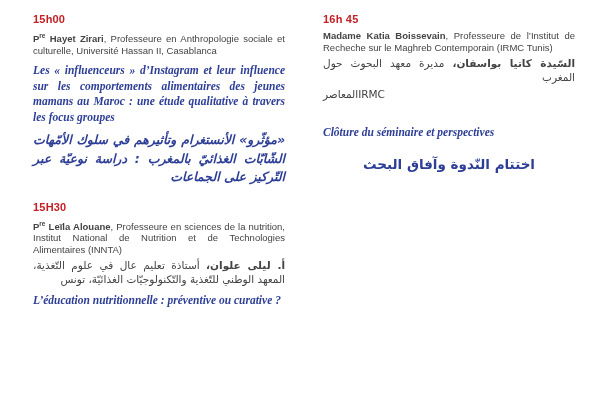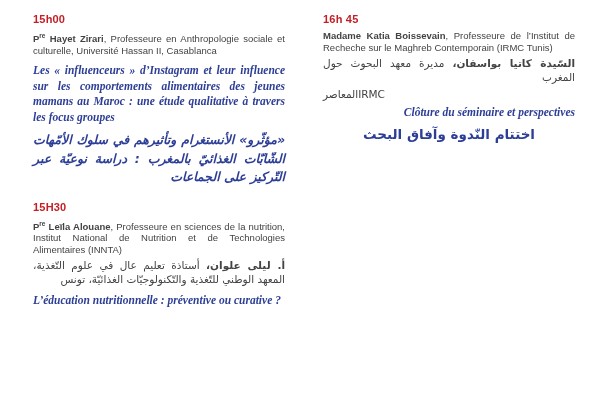--- a/index.html
+++ b/index.html
@@ -50,27 +50,27 @@
   }
   .session-2 { margin-top:14px; }
   .debat {
     margin-top:20px; text-align:center;
     font-weight:bold; font-size:11px;
   }
   .debat .star { color:var(--star_dark,#3c3c55); font-size:10px; }
   .debat .debat-text { color:var(--debat_orange,#eca238); padding:0 1px; }
 
   .closing-title-fr {
-    margin:4px 0 0 0; text-align:right;
+    margin:24px 0 0 0; text-align:left;
     font-family:"Liberation Serif", serif;
     font-weight:bold; font-style:italic;
     font-size:11.5px; color:var(--title_blue,#2d3e96);
   }
   .closing-title-ar {
-    margin:8px 0 0 0; direction:rtl; text-align:center;
+    margin:18px 0 0 0; direction:rtl; text-align:center;
     font-family:"DejaVu Sans", sans-serif;
     font-weight:bold; font-size:13.5px;
     color:var(--title_blue,#2d3e96); letter-spacing:.5px;
   }
 </style>
 </head>
 <body>
 
 <div class="page" style="--time_red: #c32026; --title_blue: #2d3e96; --body_dark: #434343; --debat_orange: #eca238; --star_dark: #3c3c55;">
 

